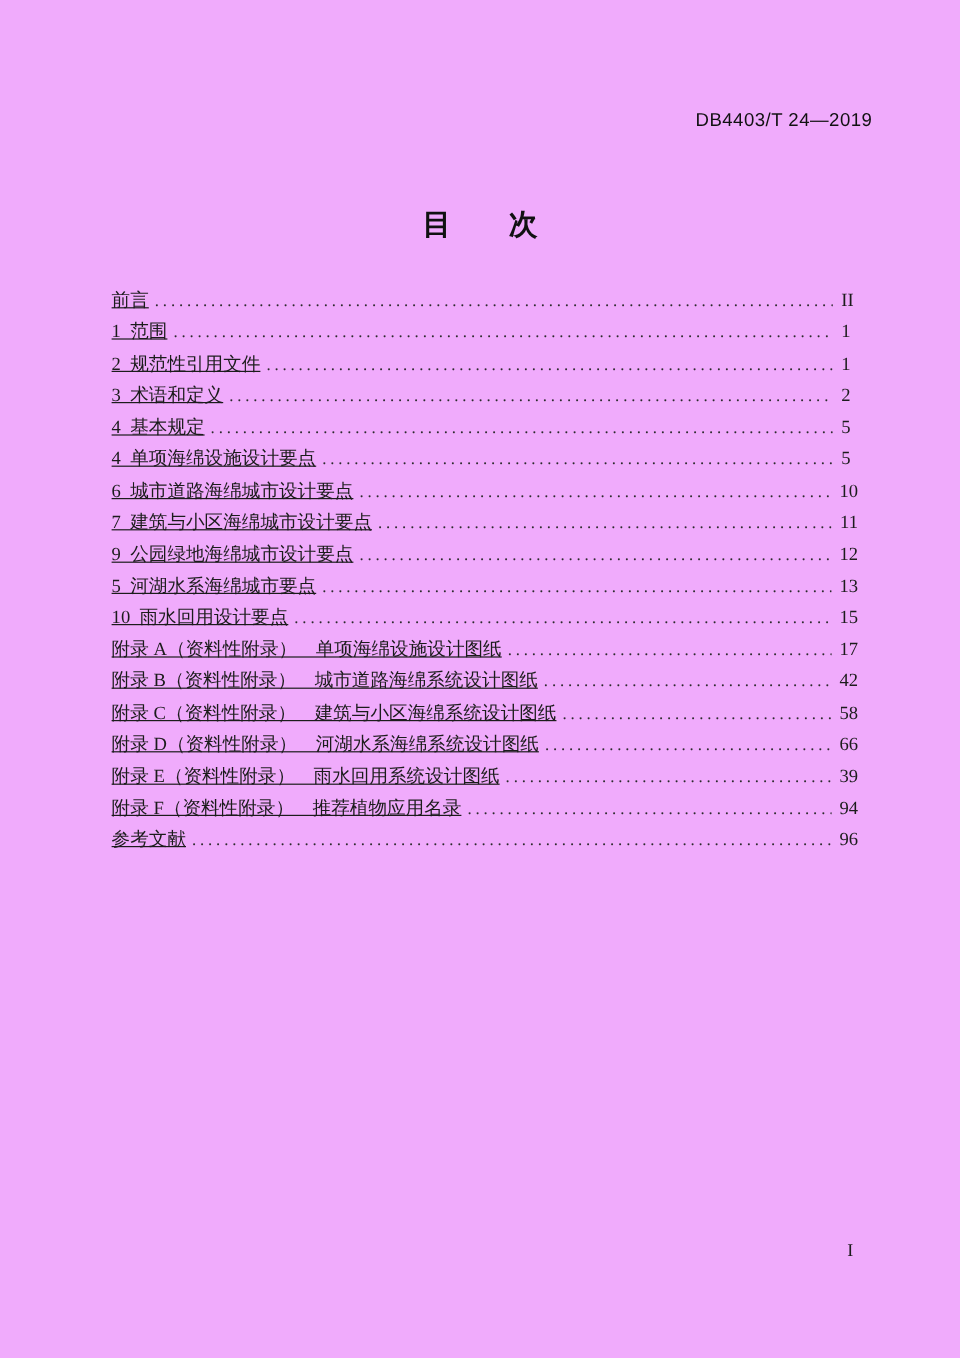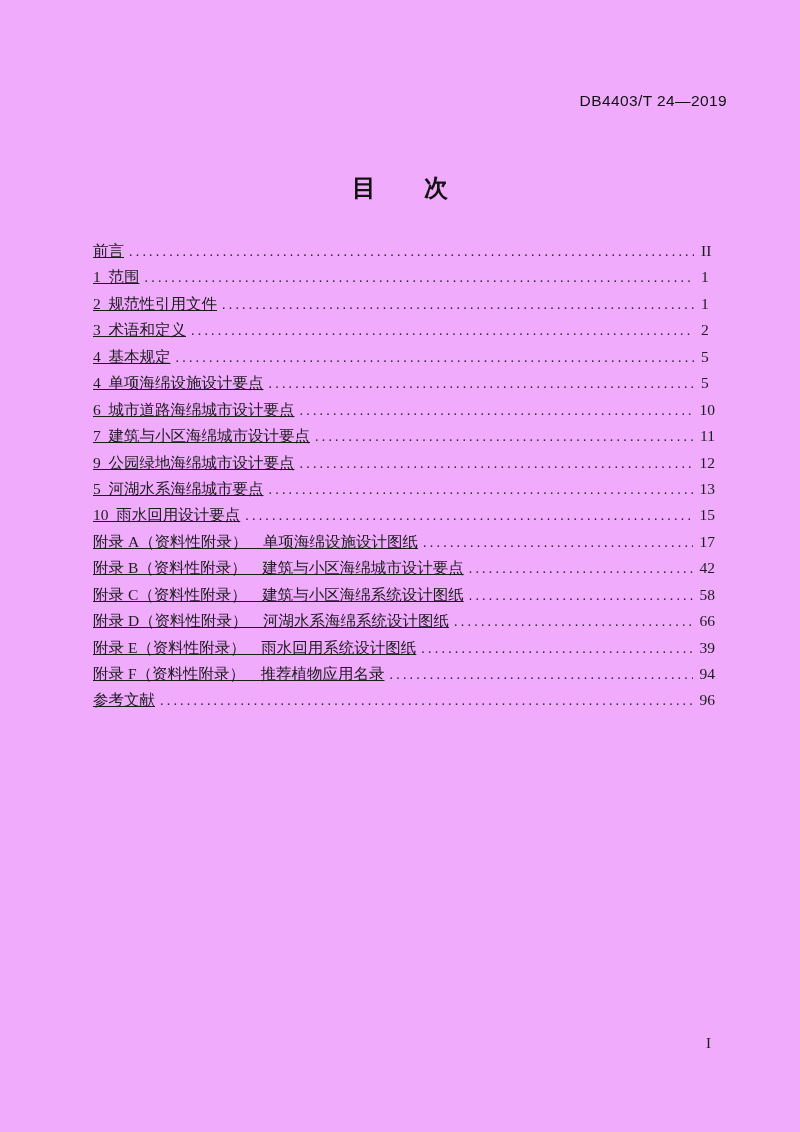--- a/index.html
+++ b/index.html
@@ -161,21 +161,21 @@
       <span class="toc-page">15</span>
     </div>
 
     <div class="toc-row">
       <span class="toc-label">附录 A（资料性附录）　单项海绵设施设计图纸</span>
       <span class="toc-dots"></span>
       <span class="toc-page">17</span>
     </div>
 
     <div class="toc-row">
-      <span class="toc-label">附录 B（资料性附录）　建筑与小区海绵城市设计要点</span>
+      <span class="toc-label">附录 B（资料性附录）　城市道路海绵系统设计图纸</span>
       <span class="toc-dots"></span>
       <span class="toc-page">42</span>
     </div>
 
     <div class="toc-row">
       <span class="toc-label">附录 C（资料性附录）　建筑与小区海绵系统设计图纸</span>
       <span class="toc-dots"></span>
       <span class="toc-page">58</span>
     </div>
 

